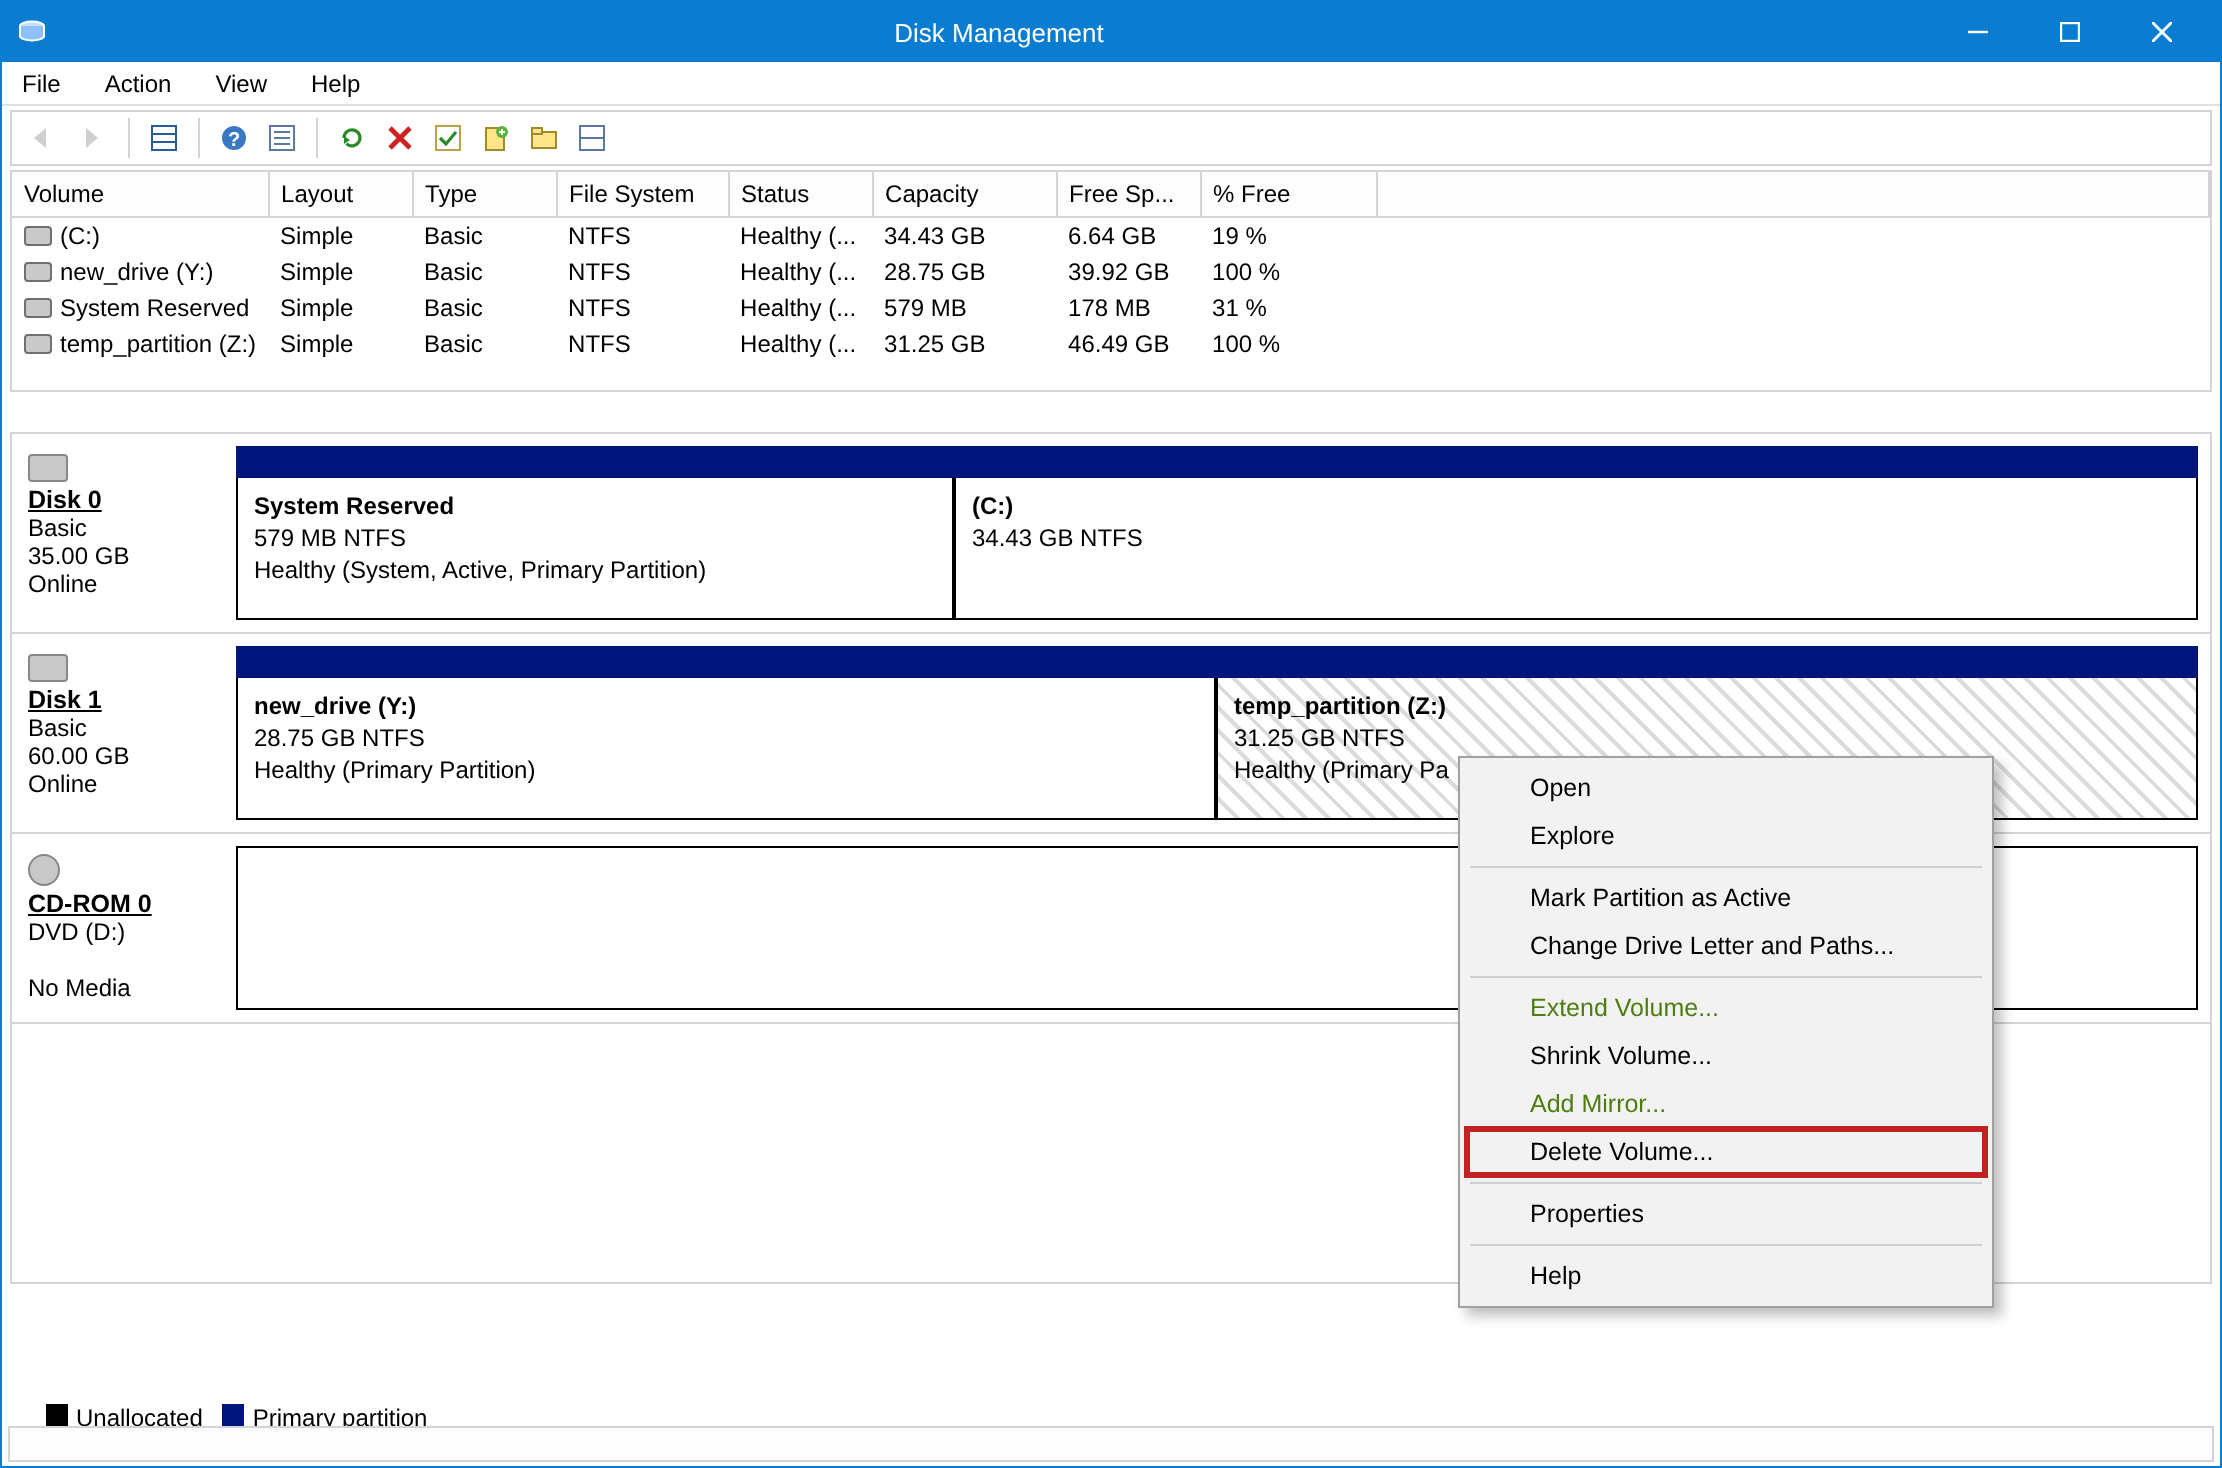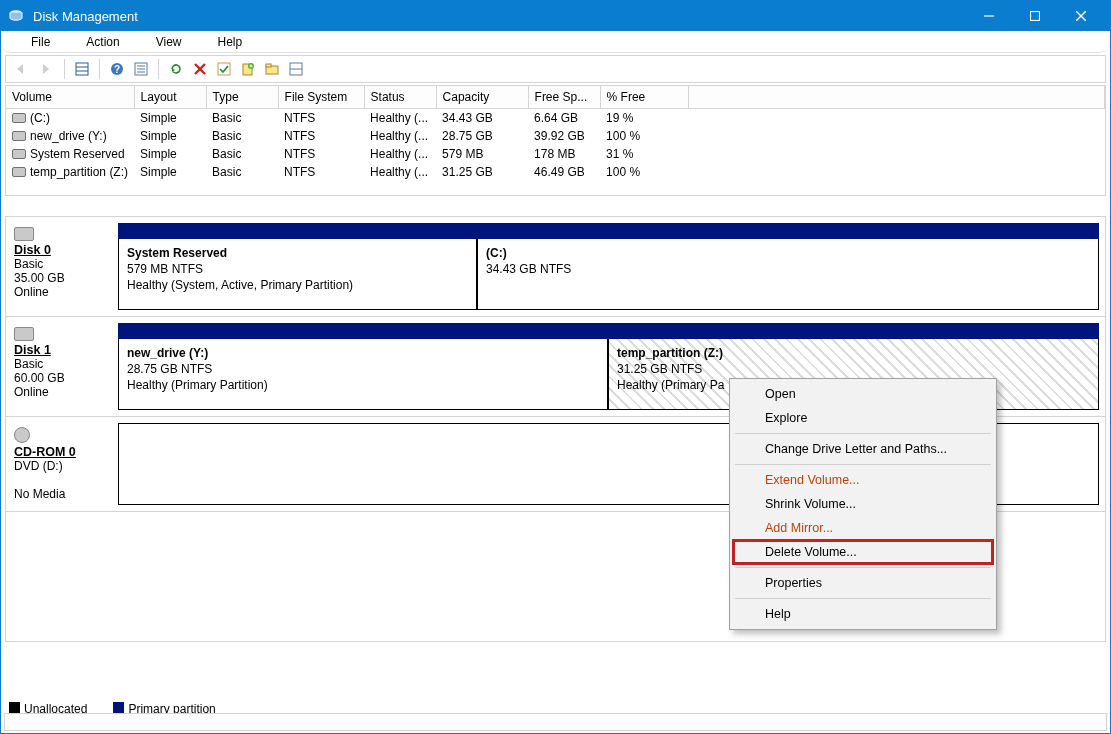--- a/index.html
+++ b/index.html
@@ -17,33 +17,32 @@
   color: #fff;
   height: 30px;
   display: flex;
   align-items: center;
   padding: 0 6px;
 }
 .titlebar .app-icon {
   width: 18px; height: 18px; margin-right: 8px;
   display:flex;align-items:center;justify-content:center;
 }
-.titlebar .title { flex: 1; font-size: 13px; }
+.titlebar .title { flex: 1; font-size: 13px; text-align: center; }
 .titlebar .win-btn {
   width: 46px; height: 30px; display:flex;align-items:center;justify-content:center;
   color:#fff; cursor:pointer;
 }
 .menubar {
   height: 22px;
   display:flex;
   align-items:center;
-  padding: 0 20px;
+  padding: 0 0;
   border-bottom:1px solid #e0e0e0;
-  gap: 16px;
-  border-radius: 10px;
+  gap: 2px;
 }
 .menubar .menu-item { padding: 2px 10px; cursor: default; }
 .toolbar {
   height: 28px;
   display:flex;
   align-items:center;
   padding: 0 6px;
   border:1px solid #d4d4d4;
   margin: 2px 4px;
   gap: 2px;
@@ -117,23 +116,23 @@
   padding: 6px 8px;
   line-height:1.35;
   position:relative;
 }
 .part-body.hatched {
   background-image: repeating-linear-gradient(45deg,#fff 0,#fff 6px,#dcdcdc 6px,#dcdcdc 8px);
 }
 .legend {
   position:absolute;
   bottom: 18px;
-  left: 9px;
+  left: 23px;
   display:flex;
-  gap: 26px;
+  gap: 10px;
   align-items:center;
   font-size:12px;
 }
 .legend .swatch { width:11px;height:11px;display:inline-block;margin-right:4px; }
 .legend .black { background:#000; }
 .legend .navy { background:#00157c; }
 
 .context-menu {
   position:absolute;
   top: 378px;
@@ -143,21 +142,21 @@
   border:1px solid #a0a0a0;
   box-shadow: 4px 4px 6px rgba(0,0,0,.25);
   padding: 3px;
   z-index:10;
 }
 .context-menu .cm-item {
   padding: 5px 20px 5px 32px;
   cursor:default;
   font-size:12.5px;
 }
-.context-menu .cm-item.disabled { color:#c2410c; }
+.context-menu .cm-item.disabled { color:#4d7c0f; }
 .context-menu .cm-sep { height:1px; background:#d0d0d0; margin:3px 2px; }
 .context-menu .cm-item.highlight {
   outline:3px solid #c12323;
   outline-offset:-2px;
 }
 .statusbar {
   position:absolute; left:4px; right:4px; bottom:3px;
   height:18px;
   border:1px solid #d4d4d4;
   background:#fdfdfd;
@@ -417,20 +416,21 @@
   <span><span class="swatch black"></span><span>Unallocated</span></span>
   <span><span class="swatch navy"></span><span>Primary partition</span></span>
 </div>
 
 <div class="statusbar"></div>
 
 <div class="context-menu">
   <div class="cm-item">Open</div>
   <div class="cm-item">Explore</div>
   <div class="cm-sep"></div>
+  <div class="cm-item">Mark Partition as Active</div>
   <div class="cm-item">Change Drive Letter and Paths...</div>
   <div class="cm-sep"></div>
   <div class="cm-item disabled">Extend Volume...</div>
   <div class="cm-item">Shrink Volume...</div>
   <div class="cm-item disabled">Add Mirror...</div>
   <div class="cm-item highlight">Delete Volume...</div>
   <div class="cm-sep"></div>
   <div class="cm-item">Properties</div>
   <div class="cm-sep"></div>
   <div class="cm-item">Help</div>

